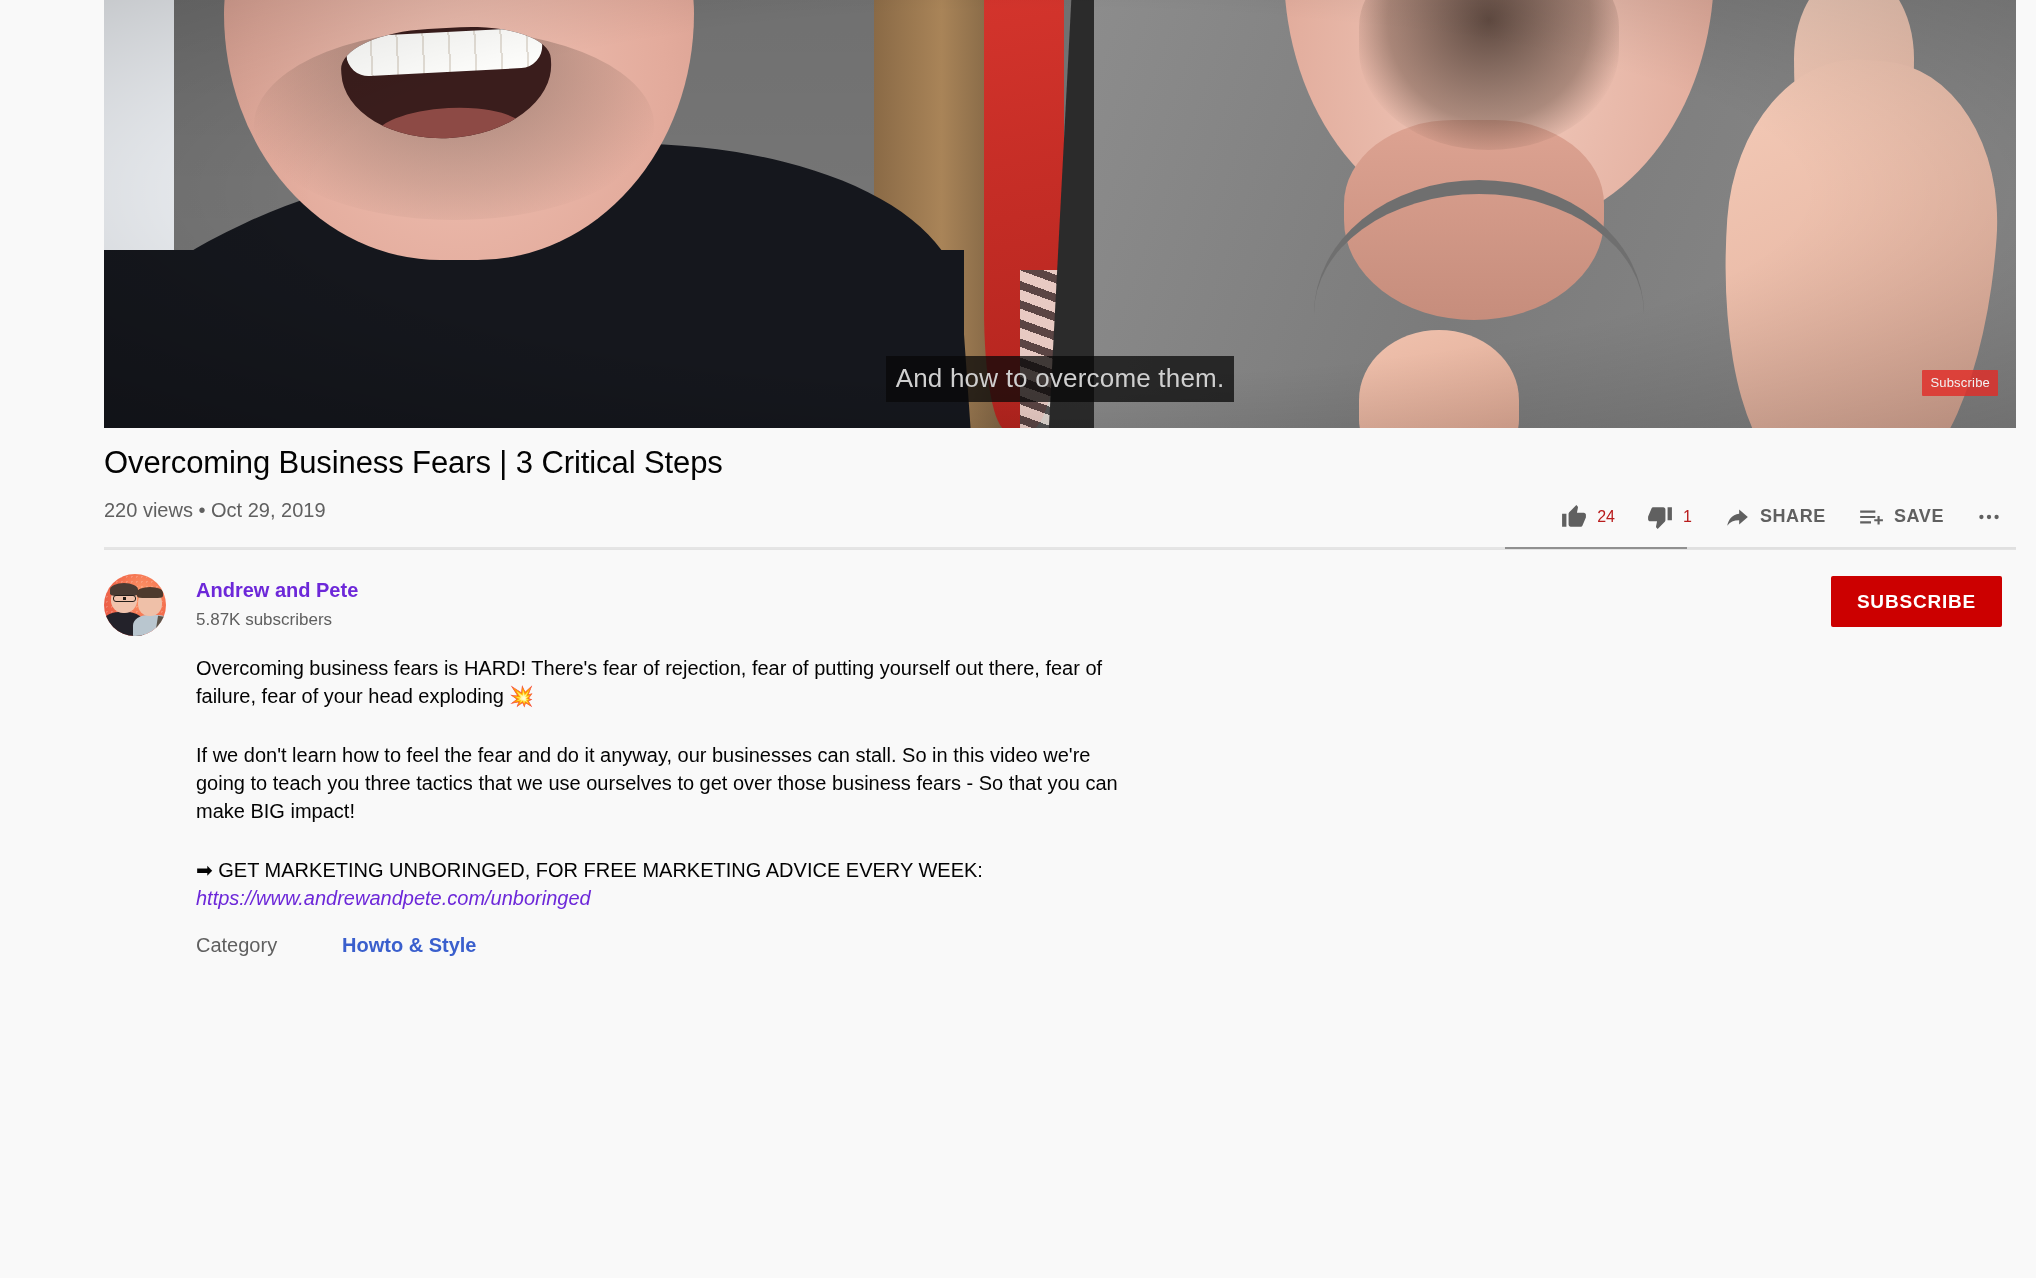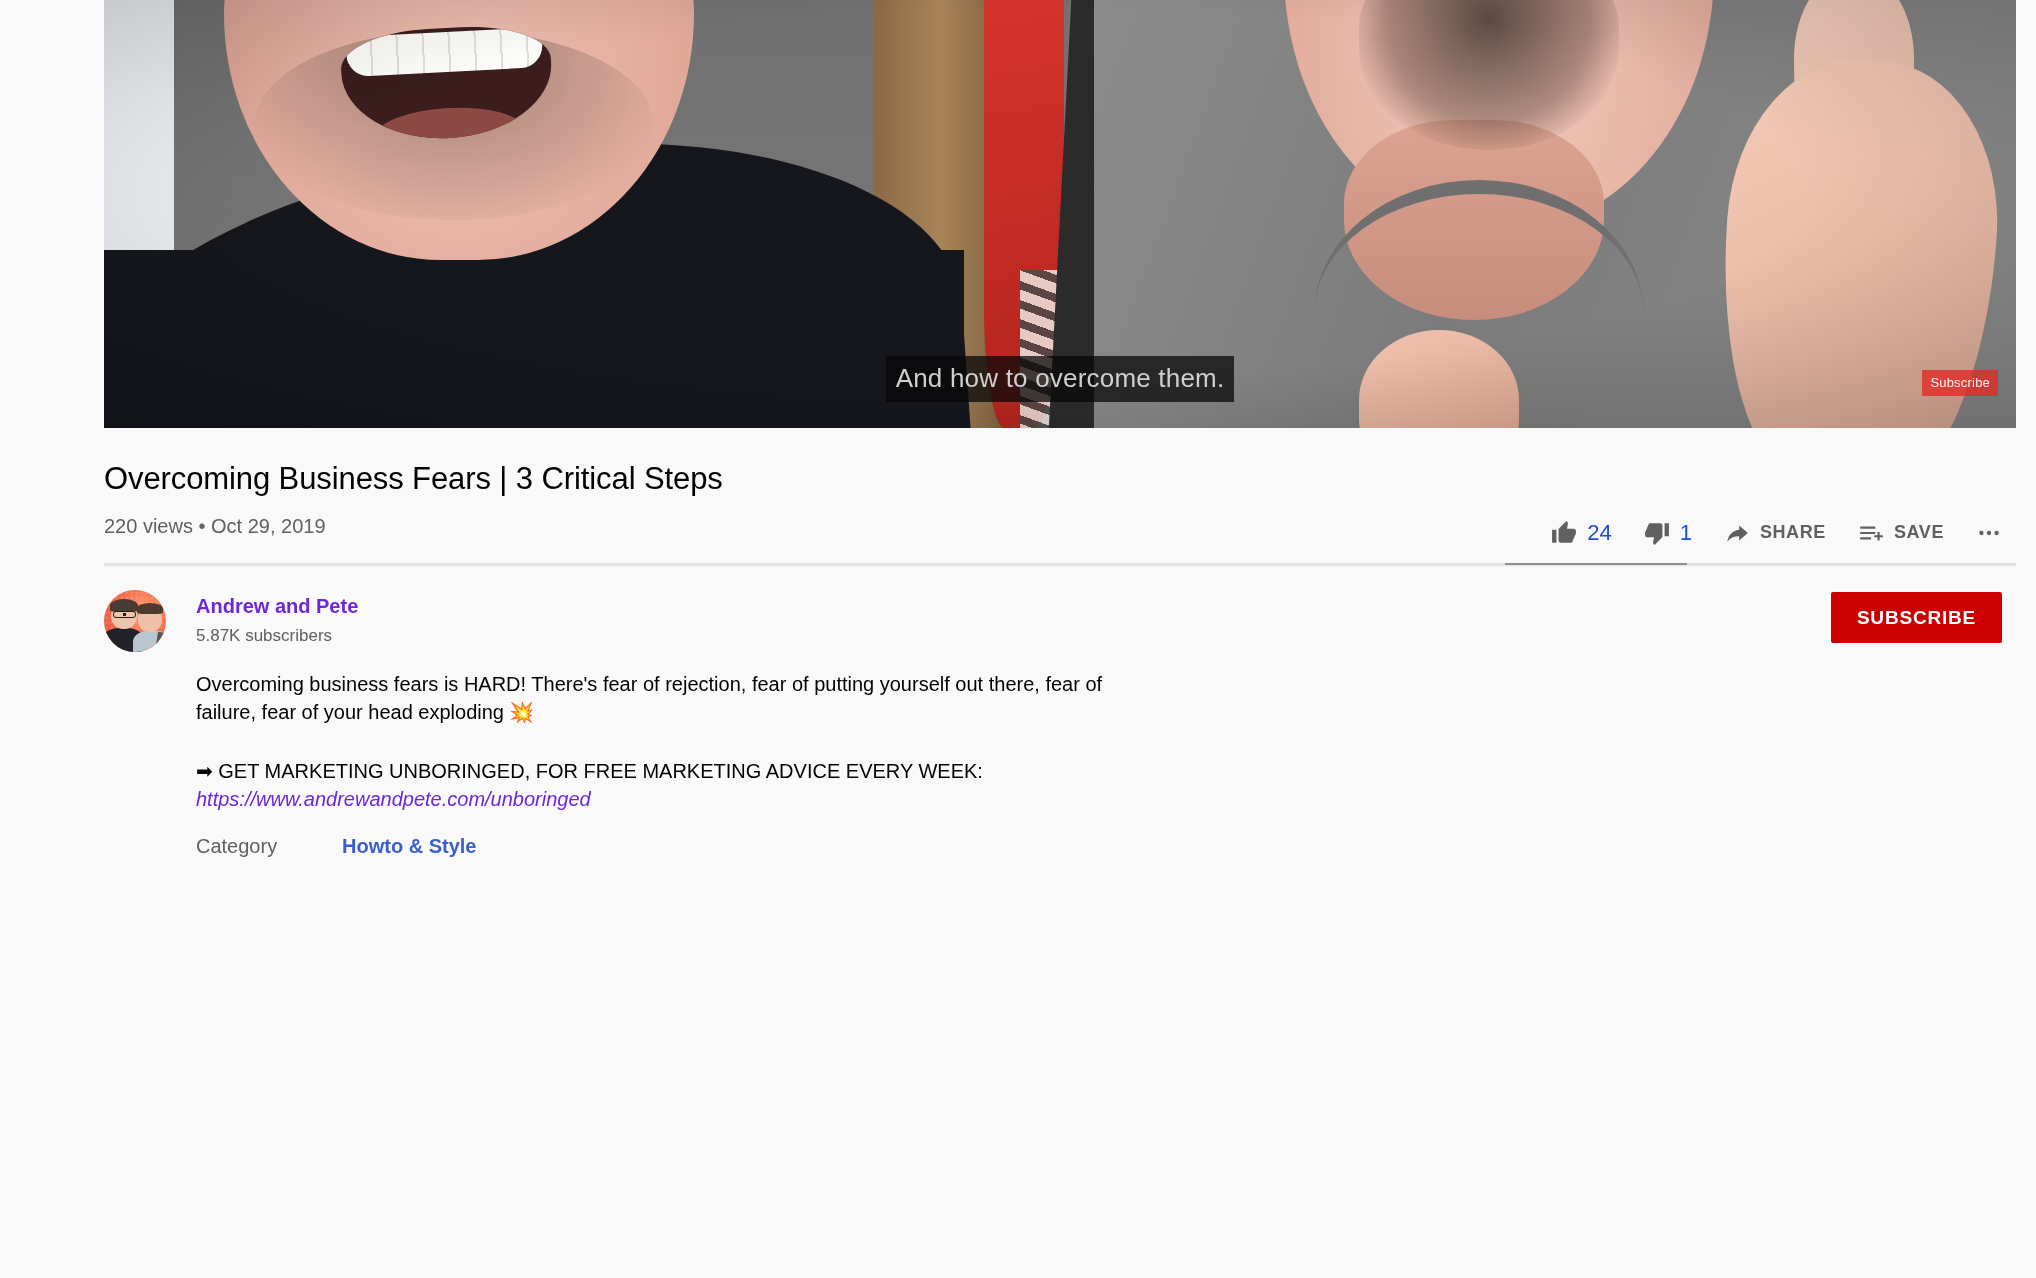--- a/index.html
+++ b/index.html
@@ -222,21 +222,21 @@
   }
 
   
   .content {
     position: absolute;
     left: 104px;
     top: 428px;
     width: 1912px;
   }
   .title {
-    margin: 32px 0 0 0;
+    margin: 16px 0 0 0;
     font-size: 31px;
     line-height: 1.25;
     font-weight: 400;
     color: #030303;
     letter-spacing: -0.1px;
   }
   .meta-row {
     display: flex;
     align-items: flex-start;
     justify-content: space-between;
@@ -263,23 +263,23 @@
     font-size: 18px;
     font-weight: 700;
     letter-spacing: .6px;
     cursor: pointer;
     background: none;
     border: none;
     font-family: "Liberation Sans", sans-serif;
   }
   .action .count {
     font-weight: 400;
-    font-size: 22px;
+    font-size: 16px;
     letter-spacing: 0;
-    color: #1d4ed8;
+    color: #b91c1c;
   }
   .icon { display: inline-flex; align-items: center; justify-content: center; }
   .icon svg { display: block; fill: #606060; }
   .more-btn {
     padding: 0 10px;
     margin-left: 6px;
   }
 
   .ratio-bar {
     position: relative;
@@ -583,20 +583,21 @@
         <div class="channel-name">Andrew and Pete</div>
         <div class="subs">5.87K subscribers</div>
       </div>
 
       <button class="subscribe-btn">SUBSCRIBE</button>
     </div>
 
     <div class="description">
       <p>Overcoming business fears is HARD! There's fear of rejection, fear of putting yourself out there, fear of failure, fear of your head exploding 💥</p>
 
+      <p>If we don't learn how to feel the fear and do it anyway, our businesses can stall. So in this video we're going to teach you three tactics that we use ourselves to get over those business fears - So that you can make BIG impact!</p>
 
       <p>
         <span>➡ GET MARKETING UNBORINGED, FOR FREE MARKETING ADVICE EVERY WEEK:</span><br>
         <a class="desc-link">https://www.andrewandpete.com/unboringed</a>
       </p>
 
     </div>
 
     <div class="cat-row">
       <div class="cat-label">Category</div>

